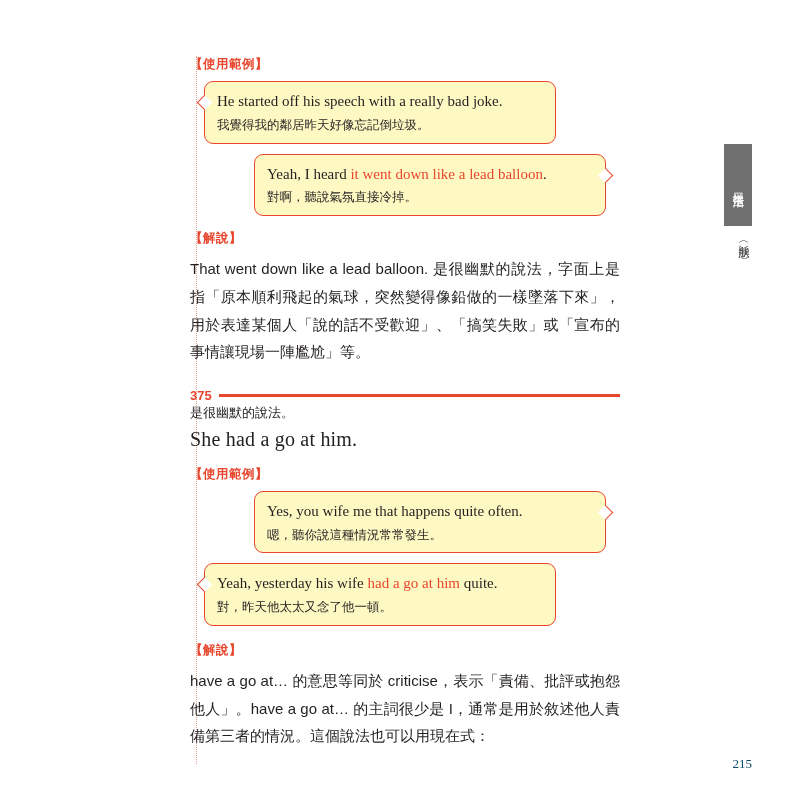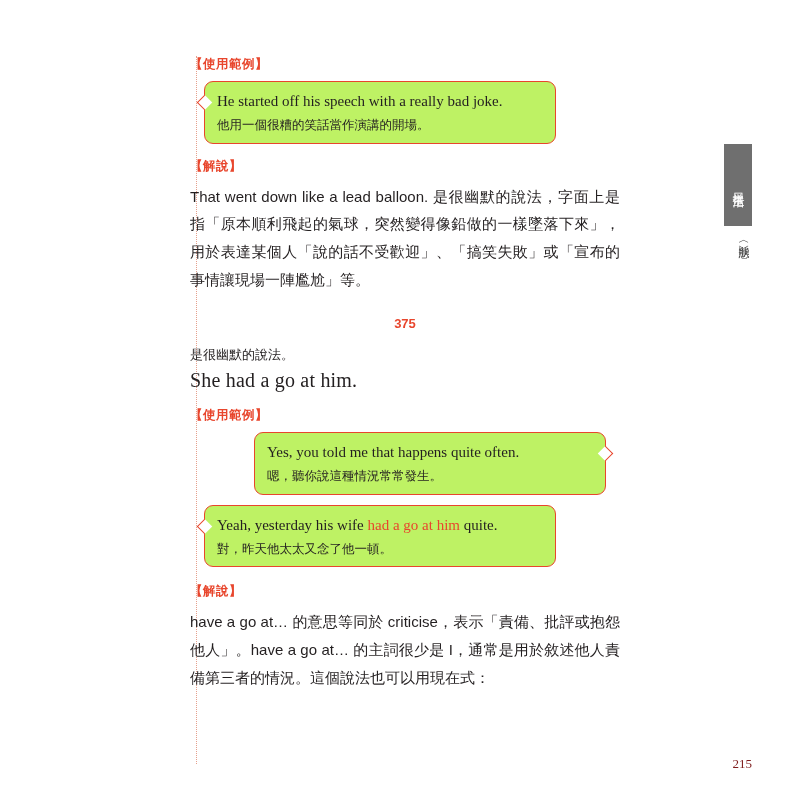--- a/index.html
+++ b/index.html
@@ -49,21 +49,21 @@
     font-family: "Liberation Sans", sans-serif;
   }
 
   
   .bubble {
     position: relative;
     border: 1px solid #e8462d;
     border-radius: 9px;
     padding: 9px 12px 8px 12px;
     margin-bottom: 10px;
-    background: #bef264;
+    background: #fef9c3;
     box-sizing: border-box;
   }
   .bubble.left {
     margin-left: 14px;
     margin-right: 64px;
   }
   .bubble.right {
     margin-left: 64px;
     margin-right: 14px;
   }
@@ -120,22 +120,20 @@
   }
 
   
   .entry {
     margin-top: 22px;
   }
   .entry-rule {
     display: flex;
     align-items: center;
     gap: 7px;
-    margin-bottom: 7px;
-    flex-direction: column;
   }
   .entry-num {
     color: #e8462d;
     font-size: 13px;
     font-weight: bold;
     font-family: "Liberation Sans", sans-serif;
   }
   .entry-bar {
     flex: 1;
     height: 3px;
@@ -186,21 +184,21 @@
     text-orientation: upright;
     letter-spacing: 1px;
     font-family: "Liberation Sans", sans-serif;
   }
 
   .page-number {
     position: absolute;
     right: 48px;
     bottom: 32px;
     font-size: 13px;
-    color: #7f1d1d;
+    color: #0c4a6e;
     font-family: "Liberation Serif", serif;
   }
 </style>
 </head>
 <body>
 
 <div class="page">
 
   <div class="left-rule"></div>
 
@@ -208,41 +206,47 @@
   <div class="side-sub">〈狀態〉</div>
 
   <div class="content">
 
     <div class="section-label">【使用範例】</div>
 
     <div class="bubble left">
       <div class="en">
         <span>He started off his speech with a really bad joke.</span><span class="hl"></span><span></span>
       </div>
-      <div class="zh">他用一個很糟的笑話當作演講的開場。</div>
+      <div class="zh">我覺得我的鄰居昨天好像忘記倒垃圾。</div>
     </div>
 
+    <div class="bubble right">
+      <div class="en">
+        <span>Yeah, I heard </span><span class="hl">it went down like a lead balloon</span><span>.</span>
+      </div>
+      <div class="zh">對啊，聽說氣氛直接冷掉。</div>
+    </div>
 
     <div class="section-label" style="margin-top:14px;">【解說】</div>
     <div class="explain">That went down like a lead balloon. 是很幽默的說法，字面上是指「原本順利飛起的氣球，突然變得像鉛做的一樣墜落下來」，用於表達某個人「說的話不受歡迎」、「搞笑失敗」或「宣布的事情讓現場一陣尷尬」等。</div>
 
     <div class="entry">
       <div class="entry-rule">
         <span class="entry-num">375</span>
         <span class="entry-bar"></span>
       </div>
       <div class="entry-zh">是很幽默的說法。</div>
       <div class="entry-en">She had a go at him.</div>
 
       <div class="section-label">【使用範例】</div>
 
 
       <div class="bubble right">
         <div class="en">
-          <span>Yes, you told me that happens quite often.</span><span class="hl"></span><span></span>
+          <span>Yes, you wife me that happens quite often.</span><span class="hl"></span><span></span>
         </div>
         <div class="zh">嗯，聽你說這種情況常常發生。</div>
       </div>
 
       <div class="bubble left">
         <div class="en">
           <span>Yeah, yesterday his wife </span><span class="hl">had a go at him</span><span> quite.</span>
         </div>
         <div class="zh">對，昨天他太太又念了他一頓。</div>
       </div>

